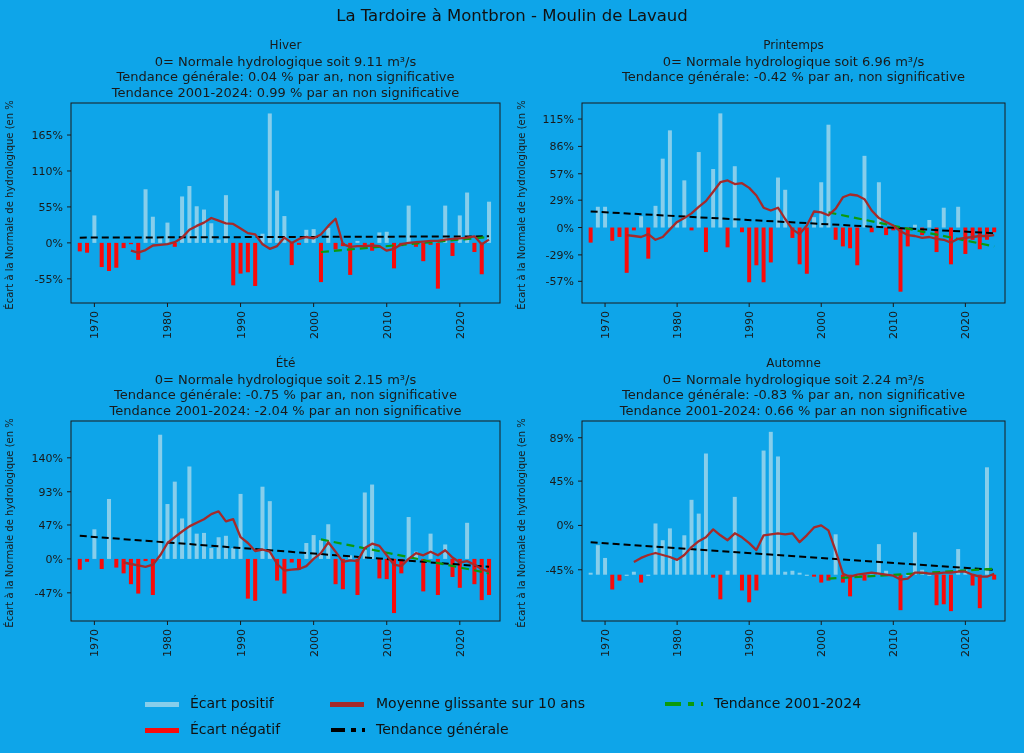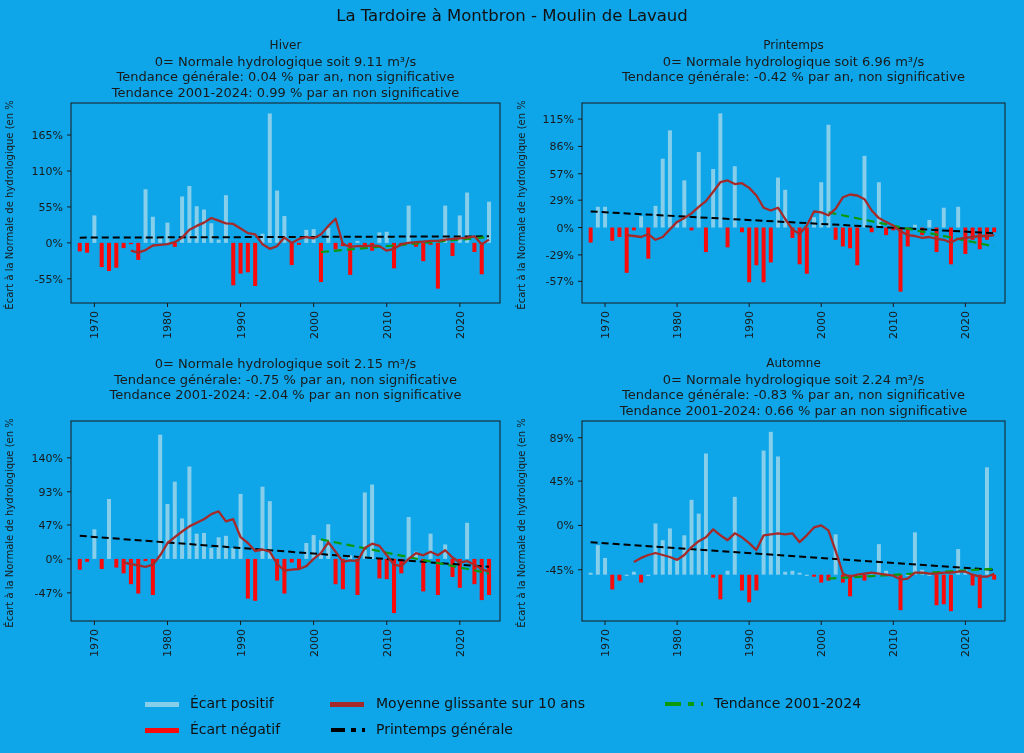--- a/index.html
+++ b/index.html
@@ -212,20 +212,21 @@
         <line x1="381.3049403747872" y1="202" x2="381.3049403747872" y2="206" stroke="#1a1a1a" stroke-width="1"></line>
         <text transform="translate(385.3049403747872,210) rotate(-90)" text-anchor="end" font-size="11px" fill="#1a1a1a">2010</text>
         <line x1="453.36626916524705" y1="202" x2="453.36626916524705" y2="206" stroke="#1a1a1a" stroke-width="1"></line>
         <text transform="translate(457.36626916524705,210) rotate(-90)" text-anchor="end" font-size="11px" fill="#1a1a1a">2020</text>
         <text transform="translate(13,102) rotate(-90)" text-anchor="middle" font-size="10px" fill="#1a1a1a">Écart à la Normale de hydrologique (en %)</text>
       </svg>
   </div>
 
   <div class="figure" style="left:0;top:356px;height:312px;">
     <div class="fig-header" style="left:71px;width:429px;">
+      <div class="fig-season">Été</div>
       <div class="fig-sub">0= Normale hydrologique soit 2.15 m³/s</div>
       <div class="fig-sub">Tendance générale: -0.75 % par an, non significative</div>
       <div class="fig-sub">Tendance 2001-2024: -2.04 % par an non significative</div>
     </div>
     <svg class="fig-svg" width="512" height="246">
         <rect x="77.76" y="139.91" width="4.02" height="10.83" fill="#FA0A0A"></rect>
         <rect x="85.07" y="139.91" width="4.02" height="2.89" fill="#FA0A0A"></rect>
         <rect x="92.38" y="110.30" width="4.02" height="29.60" fill="#87CEEB"></rect>
         <rect x="99.69" y="139.91" width="4.02" height="10.11" fill="#FA0A0A"></rect>
         <rect x="106.99" y="79.98" width="4.02" height="59.93" fill="#87CEEB"></rect>
@@ -414,21 +415,21 @@
       <span class="legend-label" style="left:45px;">Écart négatif</span>
     </div>
     <div class="legend-item" style="left:330px;top:8px;">
       <span class="swatch" style="left:0;background:#A52A2A;height:5px;"></span>
       <span class="legend-label" style="left:46px;">Moyenne glissante sur 10 ans</span>
     </div>
     <div class="legend-item" style="left:330px;top:34px;">
       <svg width="36" height="20" style="position:absolute;left:0;top:0;">
         <line x1="1" y1="10" x2="35" y2="10" stroke="#000000" stroke-width="4" stroke-dasharray="14,6,5,6"></line>
       </svg>
-      <span class="legend-label" style="left:46px;">Printemps générale</span>
+      <span class="legend-label" style="left:46px;">Tendance générale</span>
     </div>
     <div class="legend-item" style="left:664px;top:8px;">
       <svg width="40" height="20" style="position:absolute;left:0;top:0;">
         <line x1="1" y1="10" x2="39" y2="10" stroke="#0C9A0C" stroke-width="4" stroke-dasharray="16,7,6,7"></line>
       </svg>
       <span class="legend-label" style="left:50px;">Tendance 2001-2024</span>
     </div>
   </div>
 
 </div>

